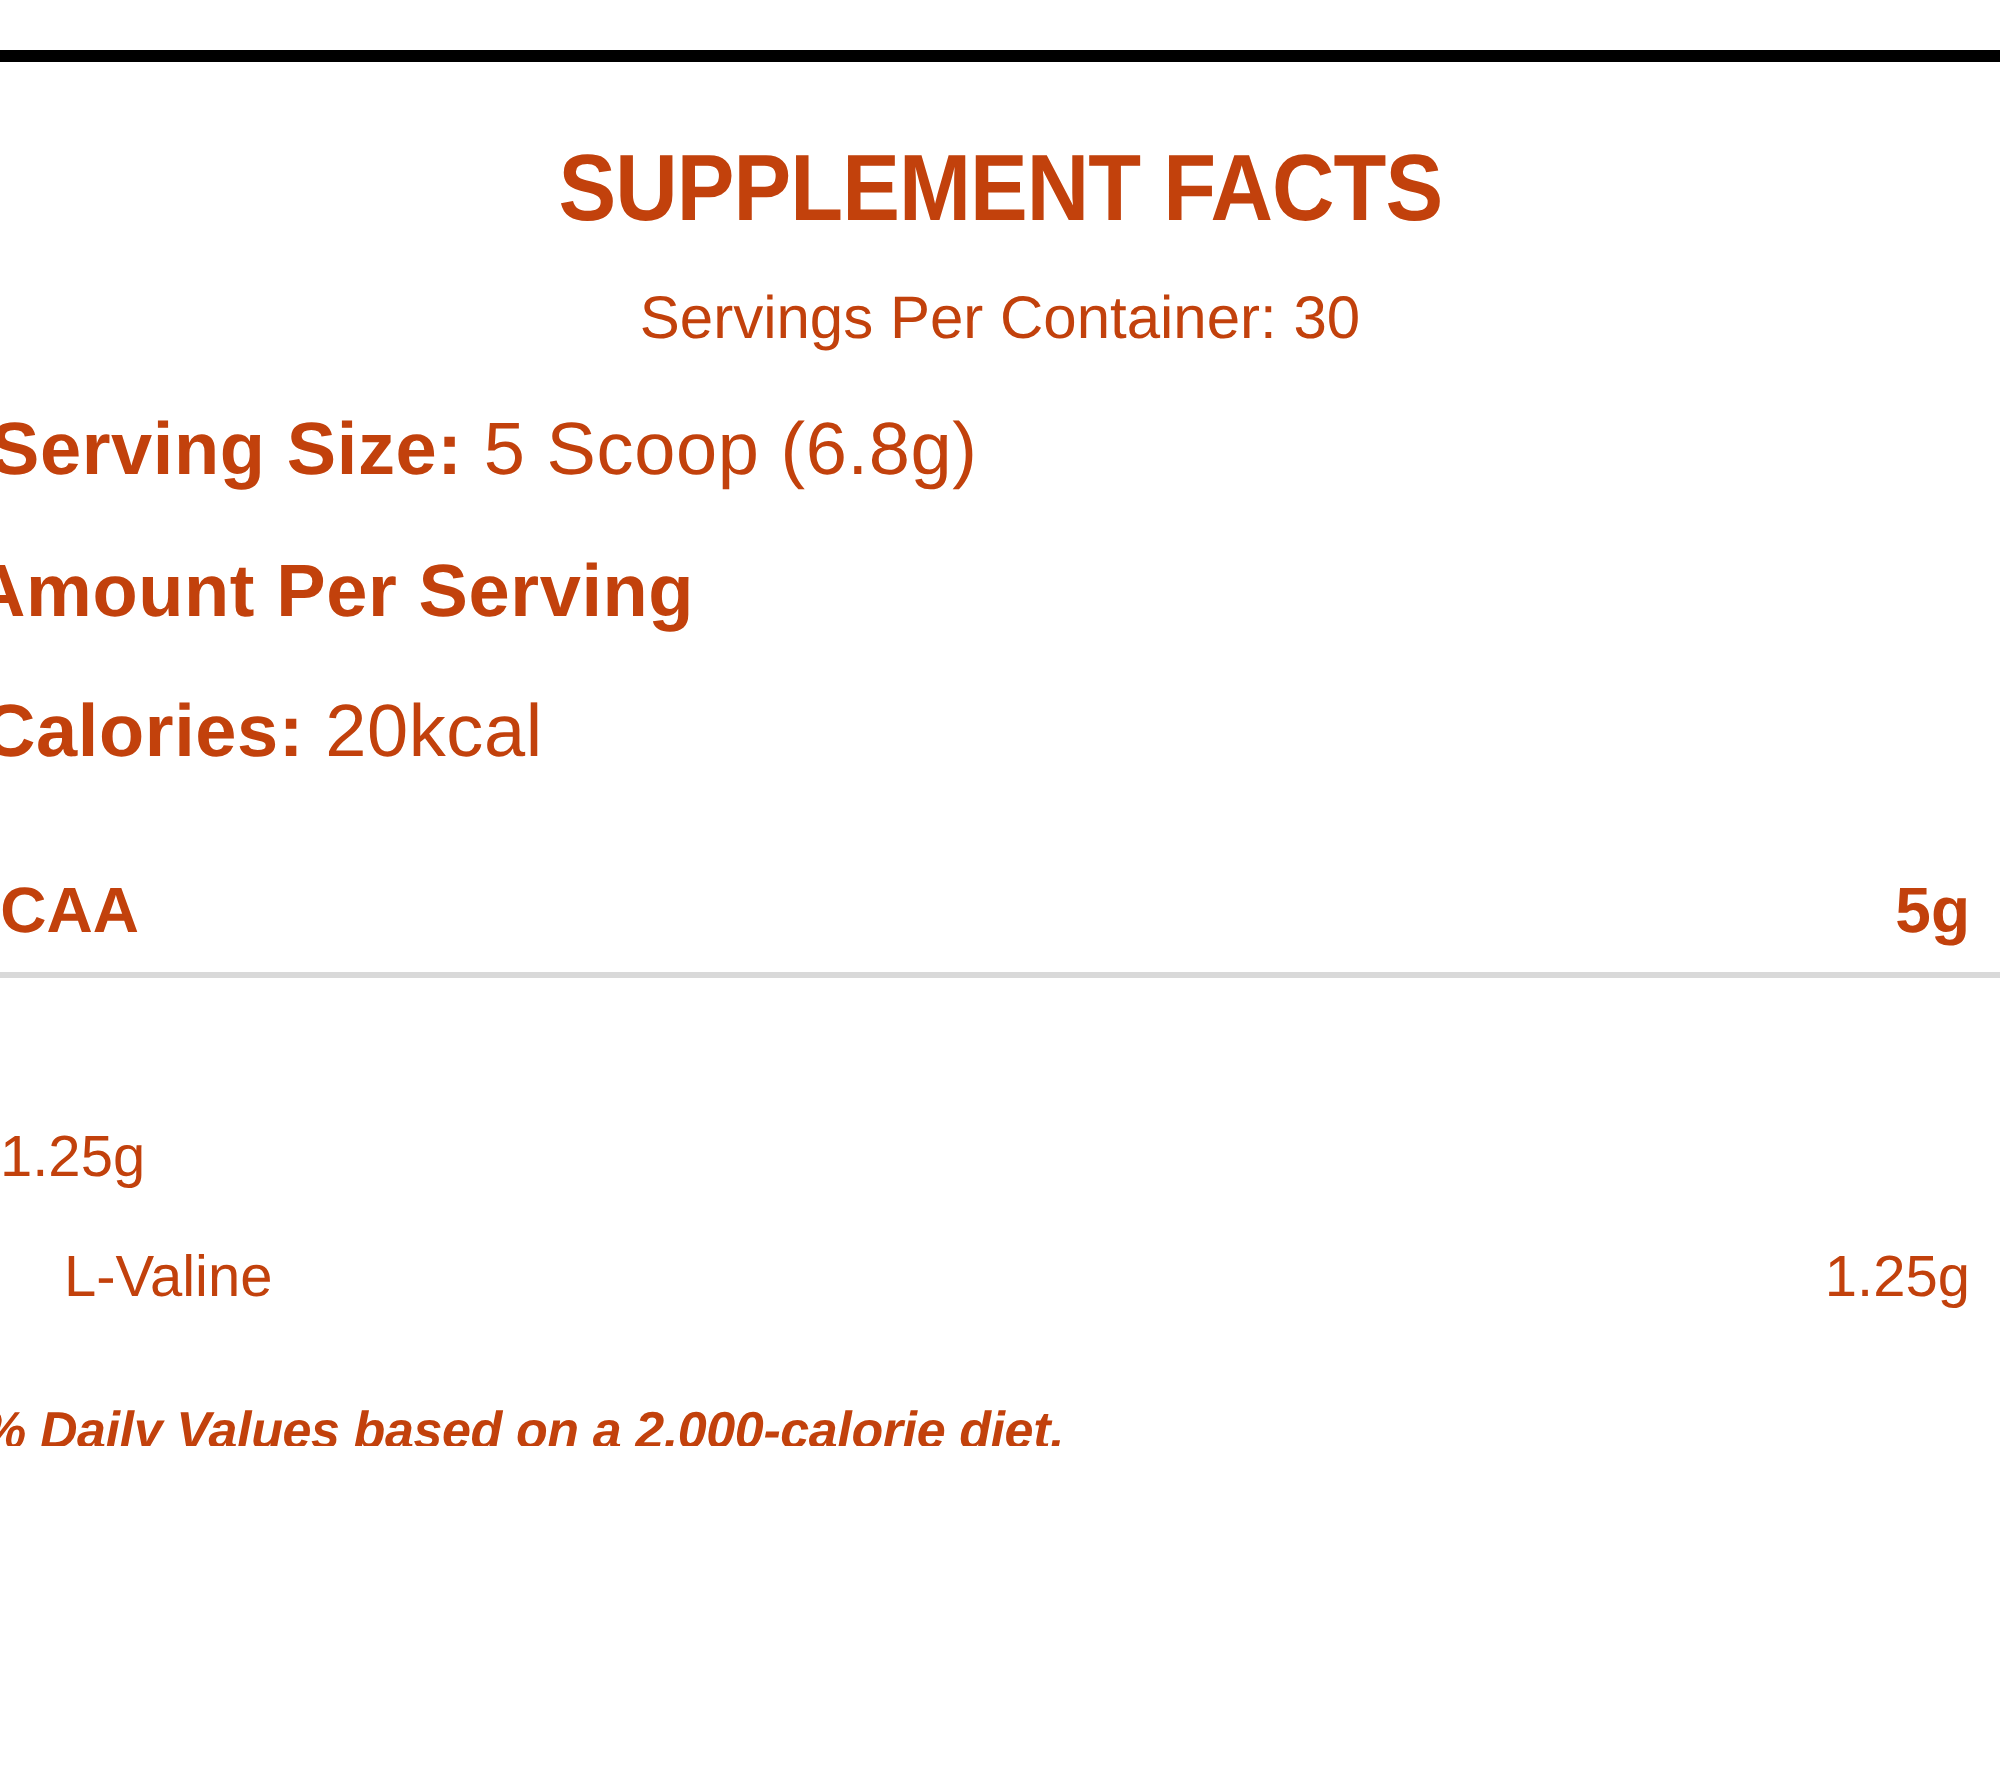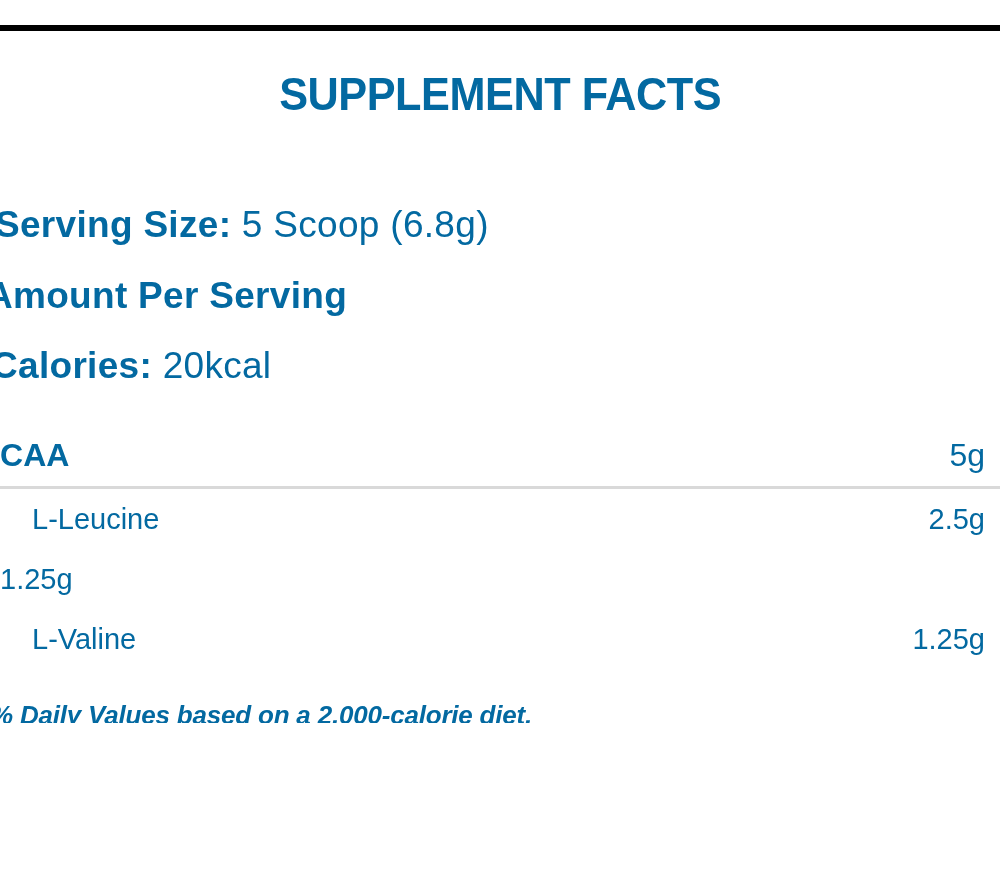--- a/index.html
+++ b/index.html
@@ -3,21 +3,21 @@
 <meta charset="utf-8">
 <style>
   html, body { margin: 0; padding: 0; background: #ffffff; }
   .label {
     position: relative;
     width: 1000px;
     height: 723px;
     background: #ffffff;
     overflow: hidden;
     font-family: "Liberation Sans", sans-serif;
-    color: #0369a1;
+    color: #c2410c;
   }
   .rule-top {
     position: absolute; top: 25px; left: 0; width: 100%; height: 6px;
     background: #000000;
   }
   .rule-bottom {
     position: absolute; top: 860px; left: 0; width: 100%; height: 8px;
     background: #000000;
   }
   .title {
@@ -39,21 +39,21 @@
   .b { font-weight: bold; }
   .line-serving-size { top: 204px; left: -5px; }
   .line-amount       { top: 275px; left: -14px; font-weight: bold; }
   .line-calories     { top: 345px; left: -9px; }
   .main-row {
     position: absolute; top: 437px; left: 0; right: 15px;
     display: flex; justify-content: space-between; align-items: baseline;
     font-size: 32px; white-space: nowrap;
   }
   .main-row .name { font-weight: bold; margin-left: -23px; }
-  .main-row .amount { font-weight: normal; }
+  .main-row .amount { font-weight: bold; }
   .divider {
     position: absolute; top: 486px; left: 0; width: 100%; height: 3px;
     background: #d9d9d9;
   }
   .sub-row {
     position: absolute; left: 0; right: 15px;
     display: flex; justify-content: space-between; align-items: baseline;
     font-size: 29px; white-space: nowrap;
   }
   .sub-row .name { padding-left: 32px; }
@@ -71,42 +71,39 @@
 <body>
 
 <div class="label">
 
   <div class="rule-top"></div>
 
   <div class="title">
     <span class="squeeze">SUPPLEMENT FACTS</span>
   </div>
 
+  <div class="servings">Servings Per Container: 30</div>
 
   <div class="line line-serving-size">
     <span class="b">Serving Size:</span><span> 5 Scoop (6.8g)</span>
   </div>
 
   <div class="line line-amount">Amount Per Serving</div>
 
   <div class="line line-calories">
     <span class="b">Calories:</span><span> 20kcal</span>
   </div>
 
   <div class="main-row">
     <span class="name">BCAA</span>
     <span class="amount">5g</span>
   </div>
 
   <div class="divider"></div>
 
-  <div class="sub-row sub-row-1">
-    <span class="name">L-Leucine</span>
-    <span class="amount">2.5g</span>
-  </div>
 
   <div class="sub-row sub-row-2">
     <span class="amount">1.25g</span>
   </div>
 
   <div class="sub-row sub-row-3">
     <span class="name">L-Valine</span>
     <span class="amount">1.25g</span>
   </div>
 

